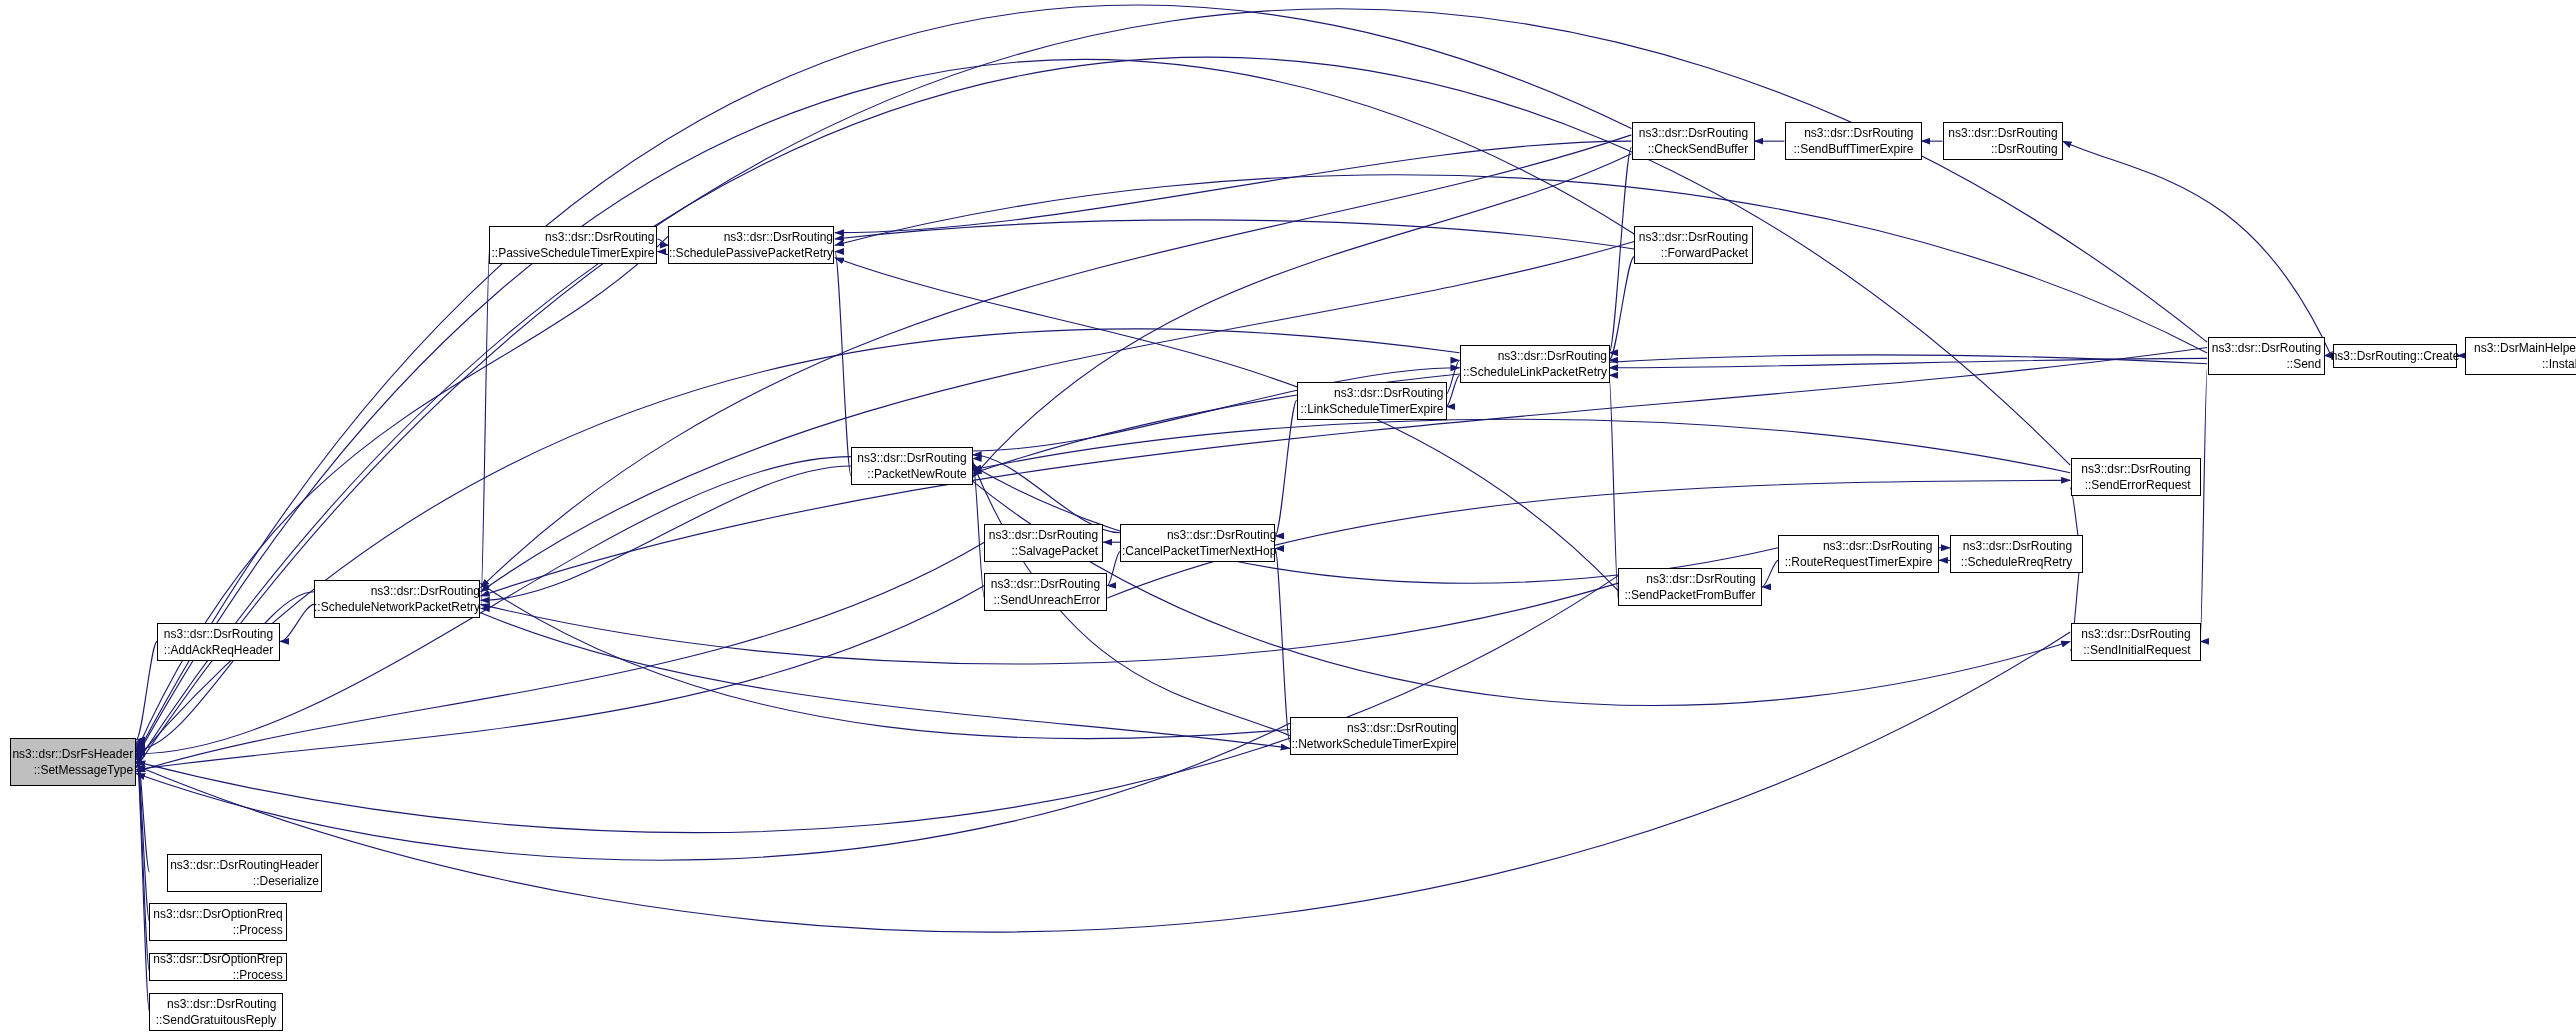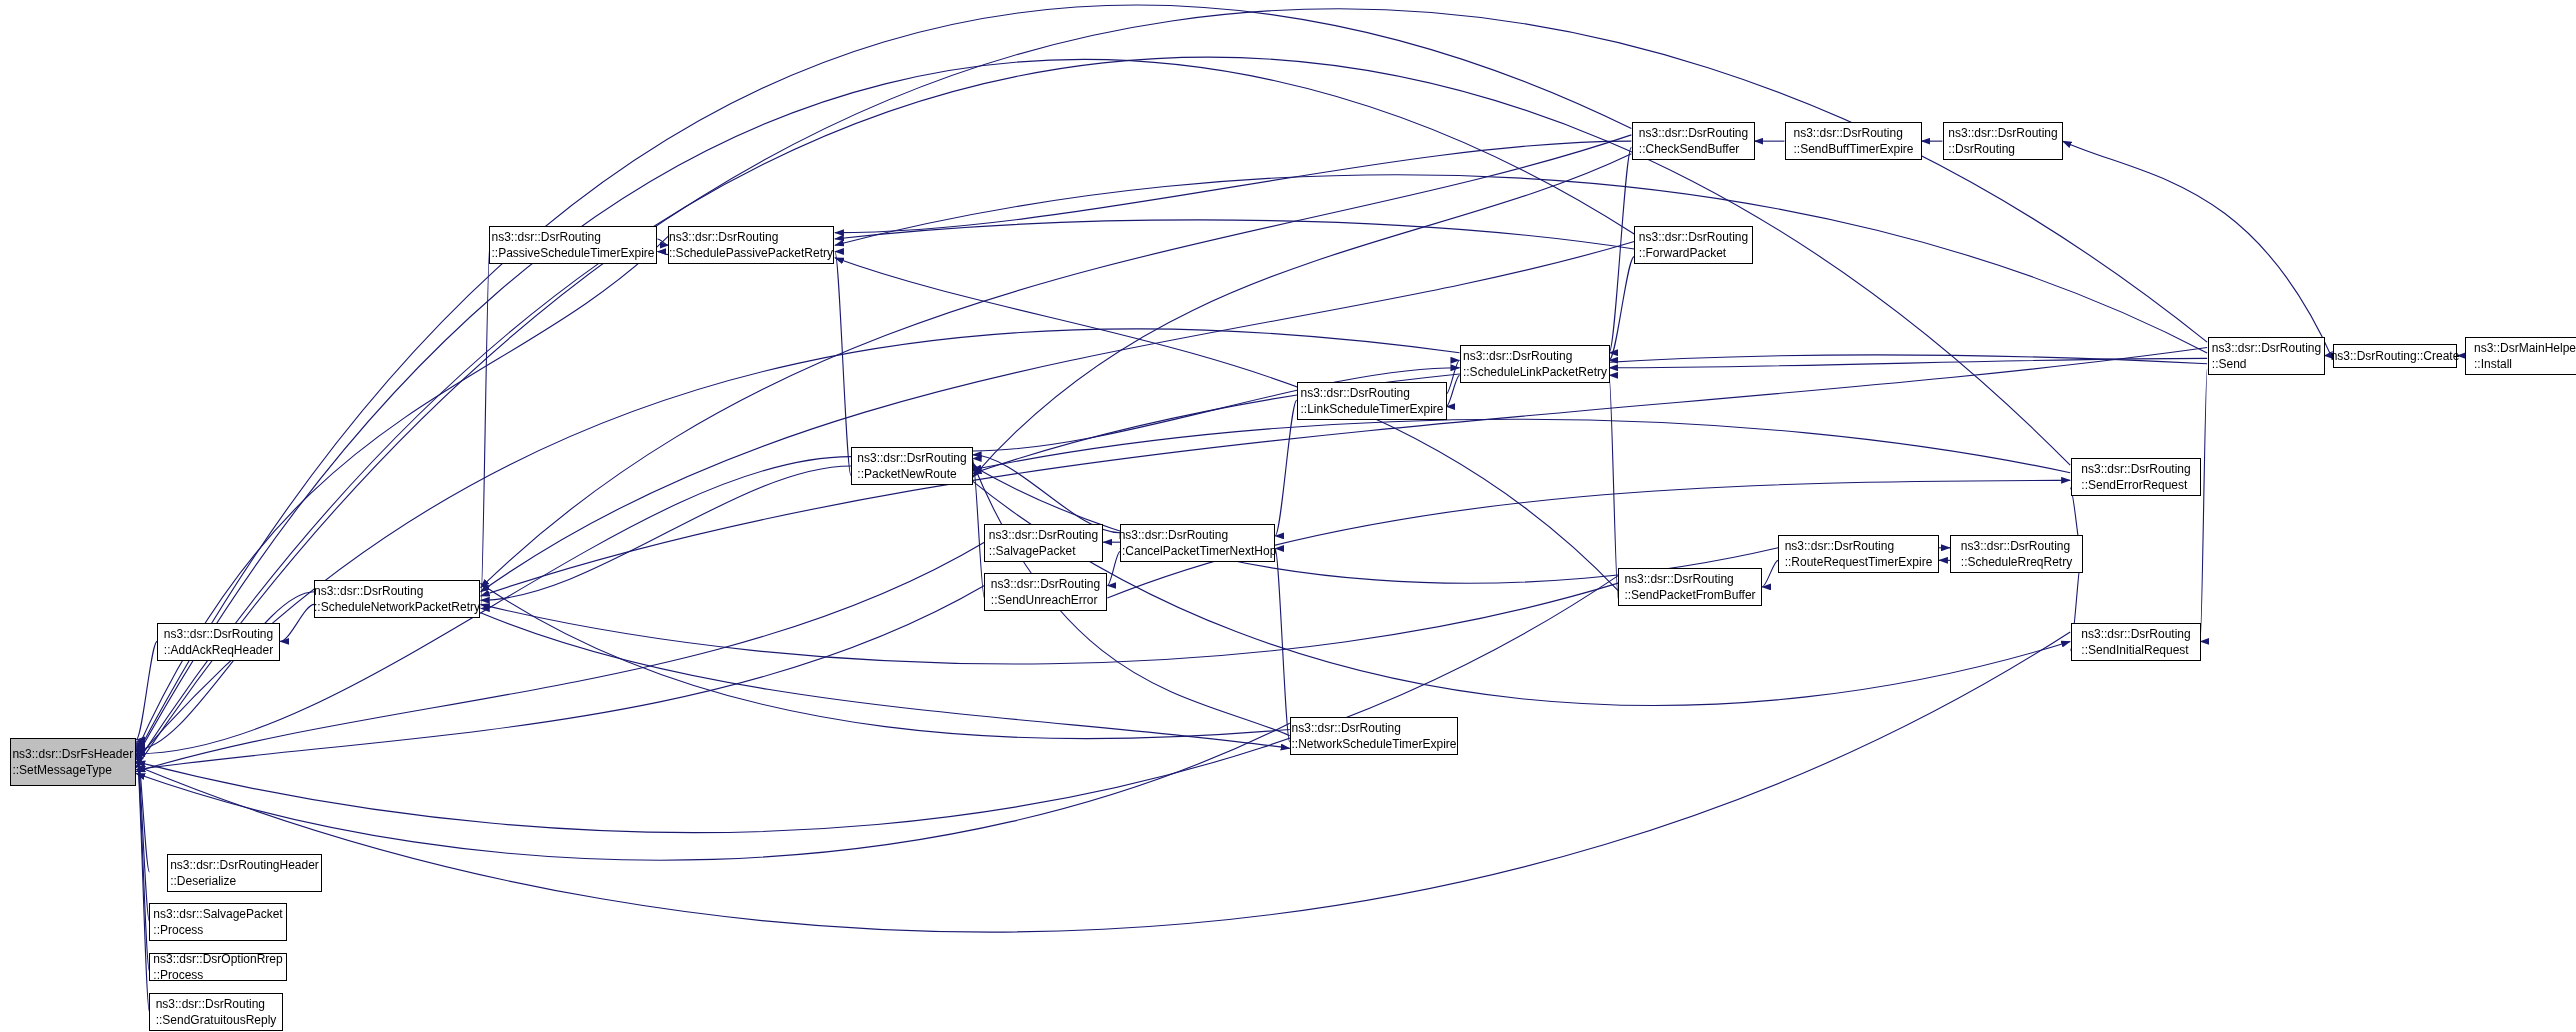--- a/index.html
+++ b/index.html
@@ -15,21 +15,21 @@
   }
   .edges path.edge{
     fill:none;
     stroke:#191970;
     stroke-width:1.6;
   }
   .node{
     position:absolute;
     box-sizing:border-box;
     display:flex;align-items:center;justify-content:center;
-    text-align:left;
+    text-align:right;
     white-space:pre-line;
     background:#ffffff;
     border:0.7px solid #000000;
     color:#000000;
     font-size:12px;
     line-height:1.35;
     padding:0.7px 1.4px;
     z-index:2;
     cursor:pointer;
   }
@@ -115,21 +115,21 @@
 
   <div class="node focal" style="left:9.8px;top:738px;width:126px;height:48px">ns3::dsr::DsrFsHeader
 ::SetMessageType</div>
 
   <div class="node" style="left:157px;top:623px;width:123px;height:38px">ns3::dsr::DsrRouting
 ::AddAckReqHeader</div>
 
   <div class="node" style="left:167px;top:854px;width:155px;height:38px">ns3::dsr::DsrRoutingHeader
 ::Deserialize</div>
 
-  <div class="node" style="left:149px;top:903px;width:138px;height:38px">ns3::dsr::SalvagePacket
+  <div class="node" style="left:149px;top:903px;width:138px;height:38px">ns3::dsr::DsrOptionRreq
 ::Process</div>
 
   <div class="node" style="left:149px;top:953px;width:138px;height:28px">ns3::dsr::DsrOptionRrep
 ::Process</div>
 
   <div class="node" style="left:149px;top:993px;width:134px;height:38px">ns3::dsr::DsrRouting
 ::SendGratuitousReply</div>
 
   <div class="node" style="left:314px;top:580px;width:166px;height:38px">ns3::dsr::DsrRouting
 ::ScheduleNetworkPacketRetry</div>

